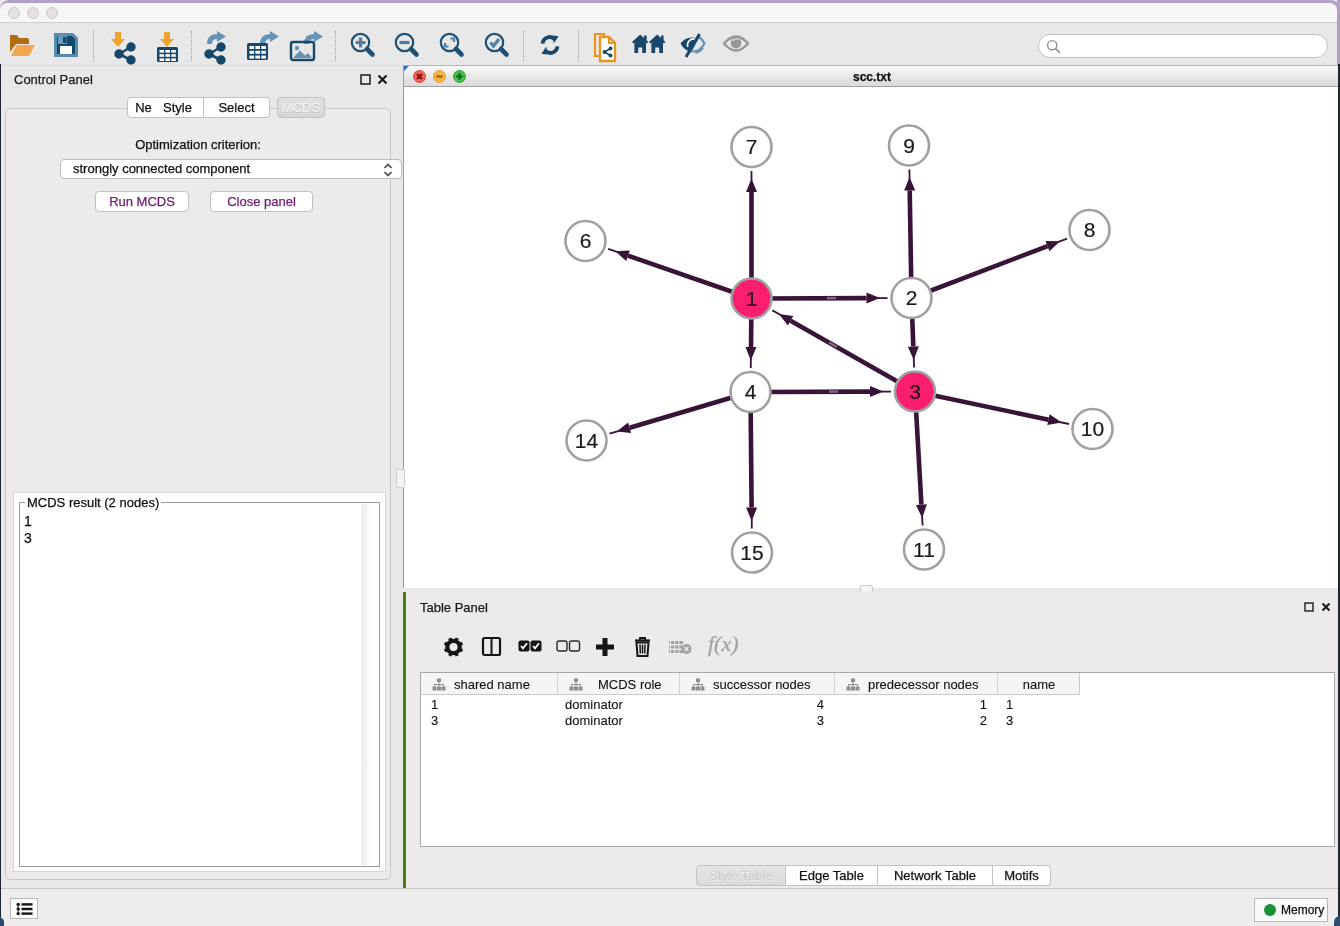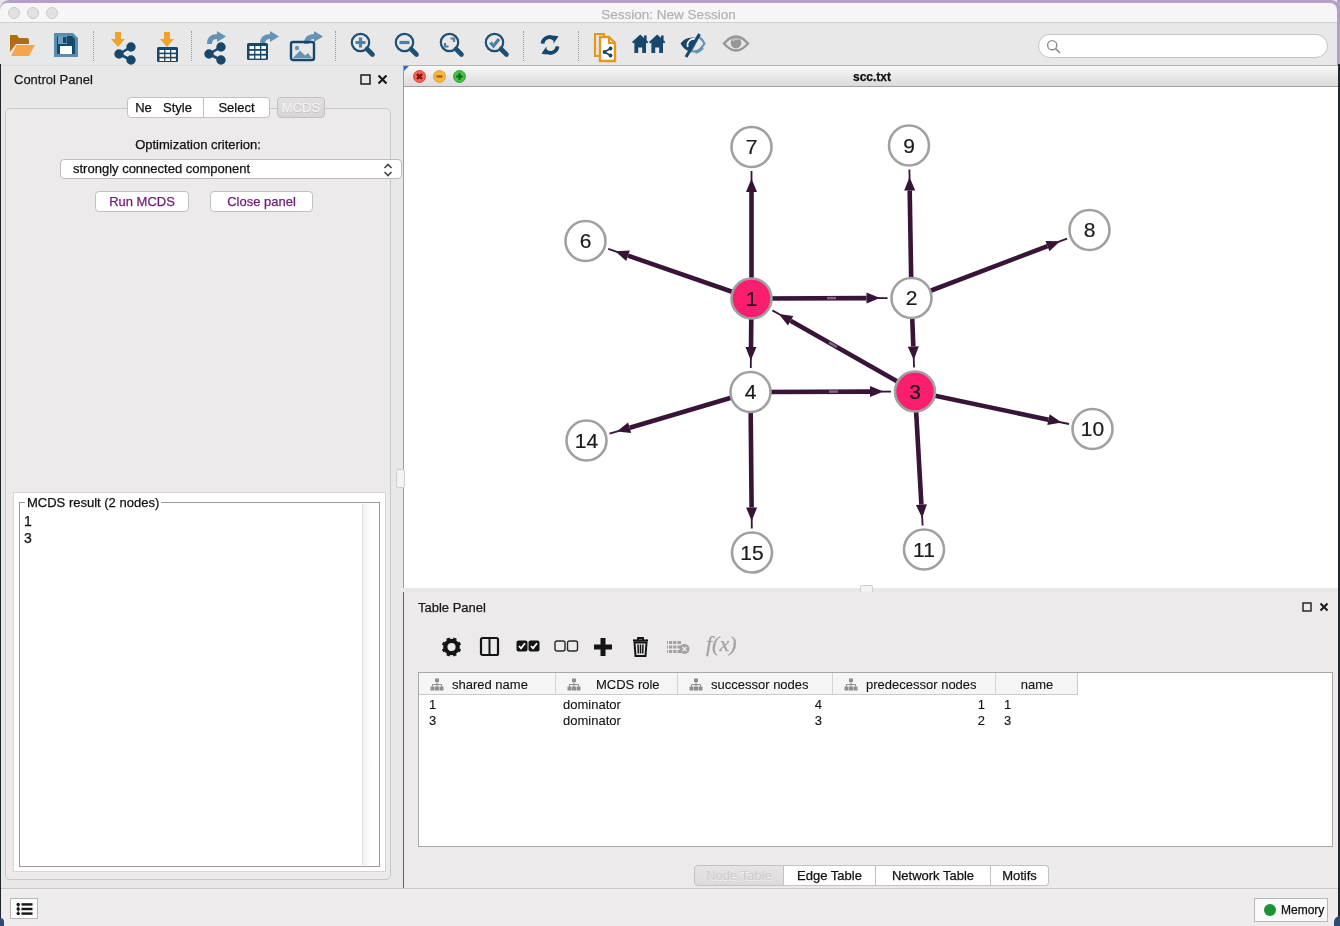--- a/index.html
+++ b/index.html
@@ -40,37 +40,36 @@
 #memdot { width:12px; height:12px; flex:0 0 12px; border-radius:50%; background:#1d9135; margin:0 5px 0 9px; }
 
 
 #gwin { left:403px; top:65px; width:937px; height:523px; background:#fff; border-left:1px solid #9d9b9b; border-top:1px solid #b5b3b3; }
 #gtitle { left:0; top:0; width:100%; height:21px; background:linear-gradient(#f8f8f8,#dcdada); border-bottom:1px solid #a3a1a1; }
 .mac { width:13px; height:13px; border-radius:50%; top:4px; }
 .mac svg { display:block; margin:0 auto; }
 #gname { width:100%; text-align:center; top:4px; font-size:12px; font-weight:bold; color:#111; }
 
 
-#tpanel { left:403px; top:592px; width:937px; height:296px; background:#eceaea; border-left:1px solid #4d7c0f; }
+#tpanel { left:403px; top:592px; width:937px; height:296px; background:#eceaea; border-left:3px solid #4d7c0f; }
 #tp-title { left:14px; top:8px; font-size:13px; color:#1a1a1a; }
 #tp-toolbar { left:14px; top:36px; height:30px; }
 #ttable { left:14px; top:80px; width:915px; height:175px; background:#fff; border:1px solid #a9a7a7; }
 .th { position:absolute; top:0; height:22px; background:#f6f5f5; border-right:1px solid #d4d2d2; border-bottom:1px solid #cccaca; font-size:13px; color:#111; }
 .td { position:absolute; font-size:13px; color:#111; -webkit-text-stroke:0.1px; }
 .thl { font-size:13px; color:#111; -webkit-text-stroke:0.1px; }
 .btab { position:absolute; top:273px; height:21px; background:#fff; border:1px solid #c3c1c1; font-size:13px; color:#111; text-align:center; line-height:19px; }
 </style>
 </head>
 <body>
 <div id="topstrip" class="abs"></div>
 <div id="titlebar" class="abs">
   <div class="abs tl" style="left:8px;"></div>
   <div class="abs tl" style="left:27px;"></div>
   <div class="abs tl" style="left:46px;"></div>
-  <div id="title" class="abs">Session: New Session</div>
 </div>
 
 <div class="abs" style="left:1337px; top:0; width:3px; height:66px; background:#b2a0c8;"></div>
 <div class="abs" style="left:0; top:65px; width:1337px; height:1px; background:#dddbdb;"></div>
 <div id="toolbar" class="abs">
 
   <svg class="abs" style="left:8px; top:6px;" width="28" height="28" viewBox="0 0 28 28">
     <path d="M2 4 L9 4 L11 7 L19 7 Q21 7 21 9 L21 13 L8 13 L2 21 Z" fill="#b26d13"></path>
     <path d="M8.5 14 L27 14 L21 25 L3 25 Z" fill="#f3a64e"></path>
   </svg>
@@ -456,21 +455,21 @@
     <div class="td" style="left:144px; top:24px;">dominator</div>
     <div class="td" style="left:259px; top:24px; width:144px; text-align:right;">4</div>
     <div class="td" style="left:414px; top:24px; width:152px; text-align:right;">1</div>
     <div class="td" style="left:585px; top:24px;">1</div>
     <div class="td" style="left:10px; top:40px;">3</div>
     <div class="td" style="left:144px; top:40px;">dominator</div>
     <div class="td" style="left:259px; top:40px; width:144px; text-align:right;">3</div>
     <div class="td" style="left:414px; top:40px; width:152px; text-align:right;">2</div>
     <div class="td" style="left:585px; top:40px;">3</div>
   </div>
-  <div class="btab" style="left:290px; width:90px; border-radius:4px 0 0 4px; background:linear-gradient(#e6e4e4,#dcdada); color:#cfcdcd; text-shadow:0 1px 0 #f5f5f5;">Node Table</div>
+  <div class="btab" style="left:290px; width:90px; border-radius:4px 0 0 4px; background:linear-gradient(#e6e4e4,#dcdada); color:#cfcdcd; text-shadow:0 1px 0 #f5f5f5;">Style Table</div>
   <div class="btab" style="left:380px; width:92px; border-left:none;">Edge Table</div>
   <div class="btab" style="left:472px; width:115px; border-left:none;">Network Table</div>
   <div class="btab" style="left:587px; width:58px; border-left:none; border-radius:0 4px 4px 0;">Motifs</div>
 </div>
 
 <div id="statusbar" class="abs">
   <div id="listbtn" class="abs">
       <svg style="position:absolute;left:5px;top:3px;" width="17" height="14" viewBox="0 0 17 14">
 <g fill="#151515">
           <circle cx="2.2" cy="2.4" r="1.7"></circle>

